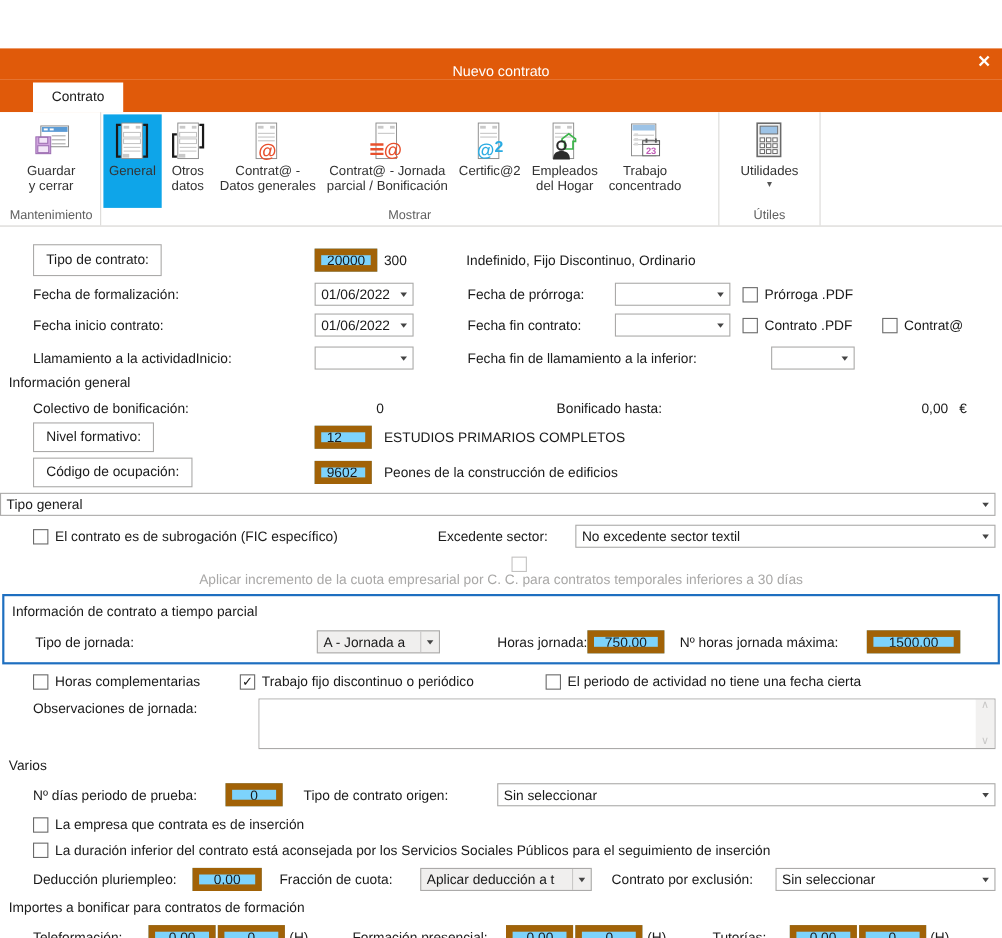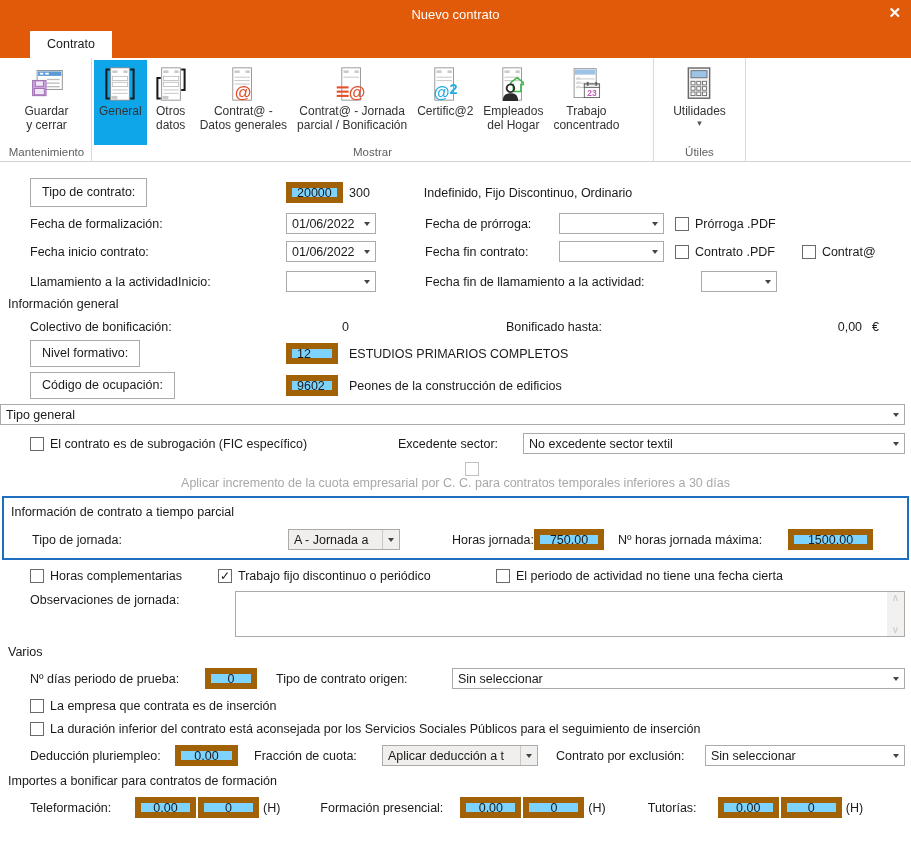--- a/index.html
+++ b/index.html
@@ -8,22 +8,22 @@
     font-family: "Liberation Sans", sans-serif;
     font-size: 12.5px;
     color: #1a1a1a;
     background: #ffffff;
     overflow: hidden;
     position: relative;
   }
   
   .titlebar {
     height: 28px; background: #e05a0a; color: #fff;
-    display: flex; align-items: center; justify-content: center;
-    font-size: 13px; position: relative;
+    display: flex; align-items: flex-end; justify-content: center;
+    font-size: 13px; position: relative; margin-top: 44px;
   }
   .closebtn {
     position: absolute; right: 10px; top: 4px;
     color: #fff; font-size: 15px; font-weight: bold; line-height: 18px;
     cursor: default;
   }
   
   .tabstrip { height: 30px; background: #e05a0a; display: flex; align-items: flex-end; }
   .tab {
     margin-left: 30px; background: #fff; color: #1a1a1a;
@@ -354,21 +354,21 @@
     <div class="lc" style="display:flex; padding-right:10px;">
       <span>Llamamiento a la actividad</span>
       <span>Inicio:</span>
     </div>
     <div class="combo" style="width:90px;">
       <span class="cv"></span>
       <span class="cbtn">
           <span class="dar"></span>
         </span>
     </div>
-    <span class="nw" style="margin-left:49px; width:276px;">Fecha fin de llamamiento a la actividad:</span>
+    <span class="nw" style="margin-left:49px; width:276px;">Fecha fin de llamamiento a la inferior:</span>
     <div class="combo" style="width:76px;">
       <span class="cv"></span>
       <span class="cbtn">
           <span class="dar"></span>
         </span>
     </div>
   </div>
 
   <div class="sec">Información general</div>
 

